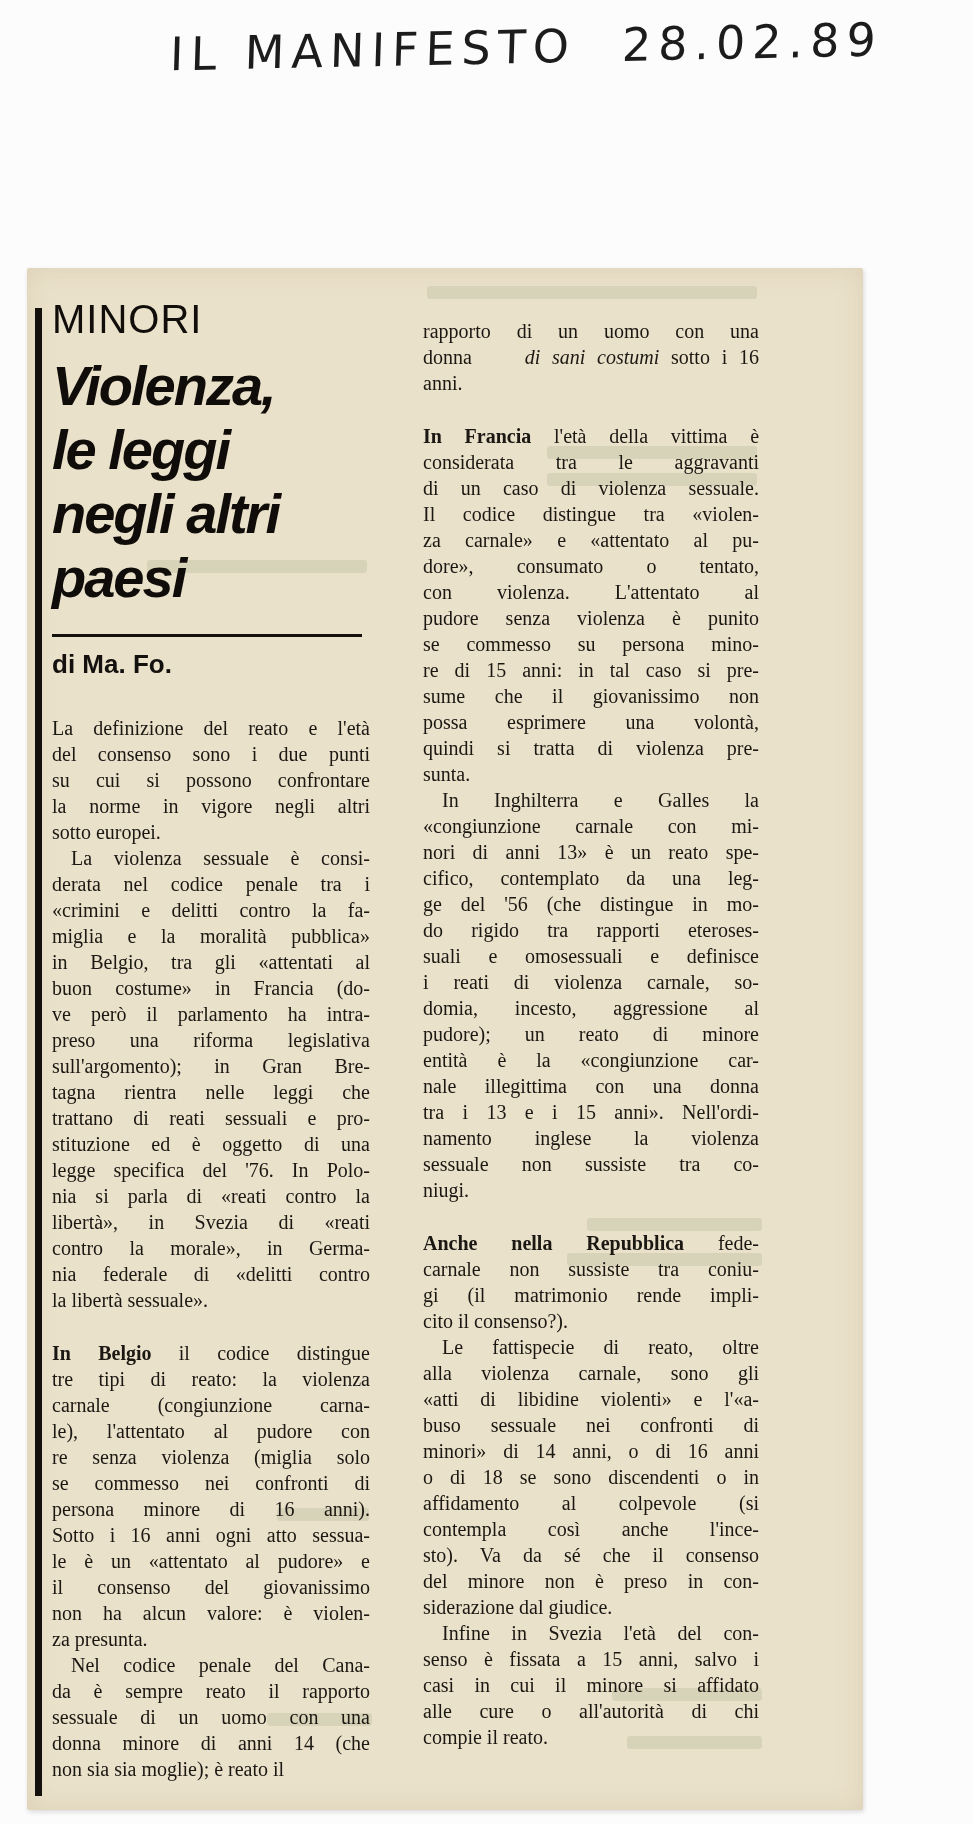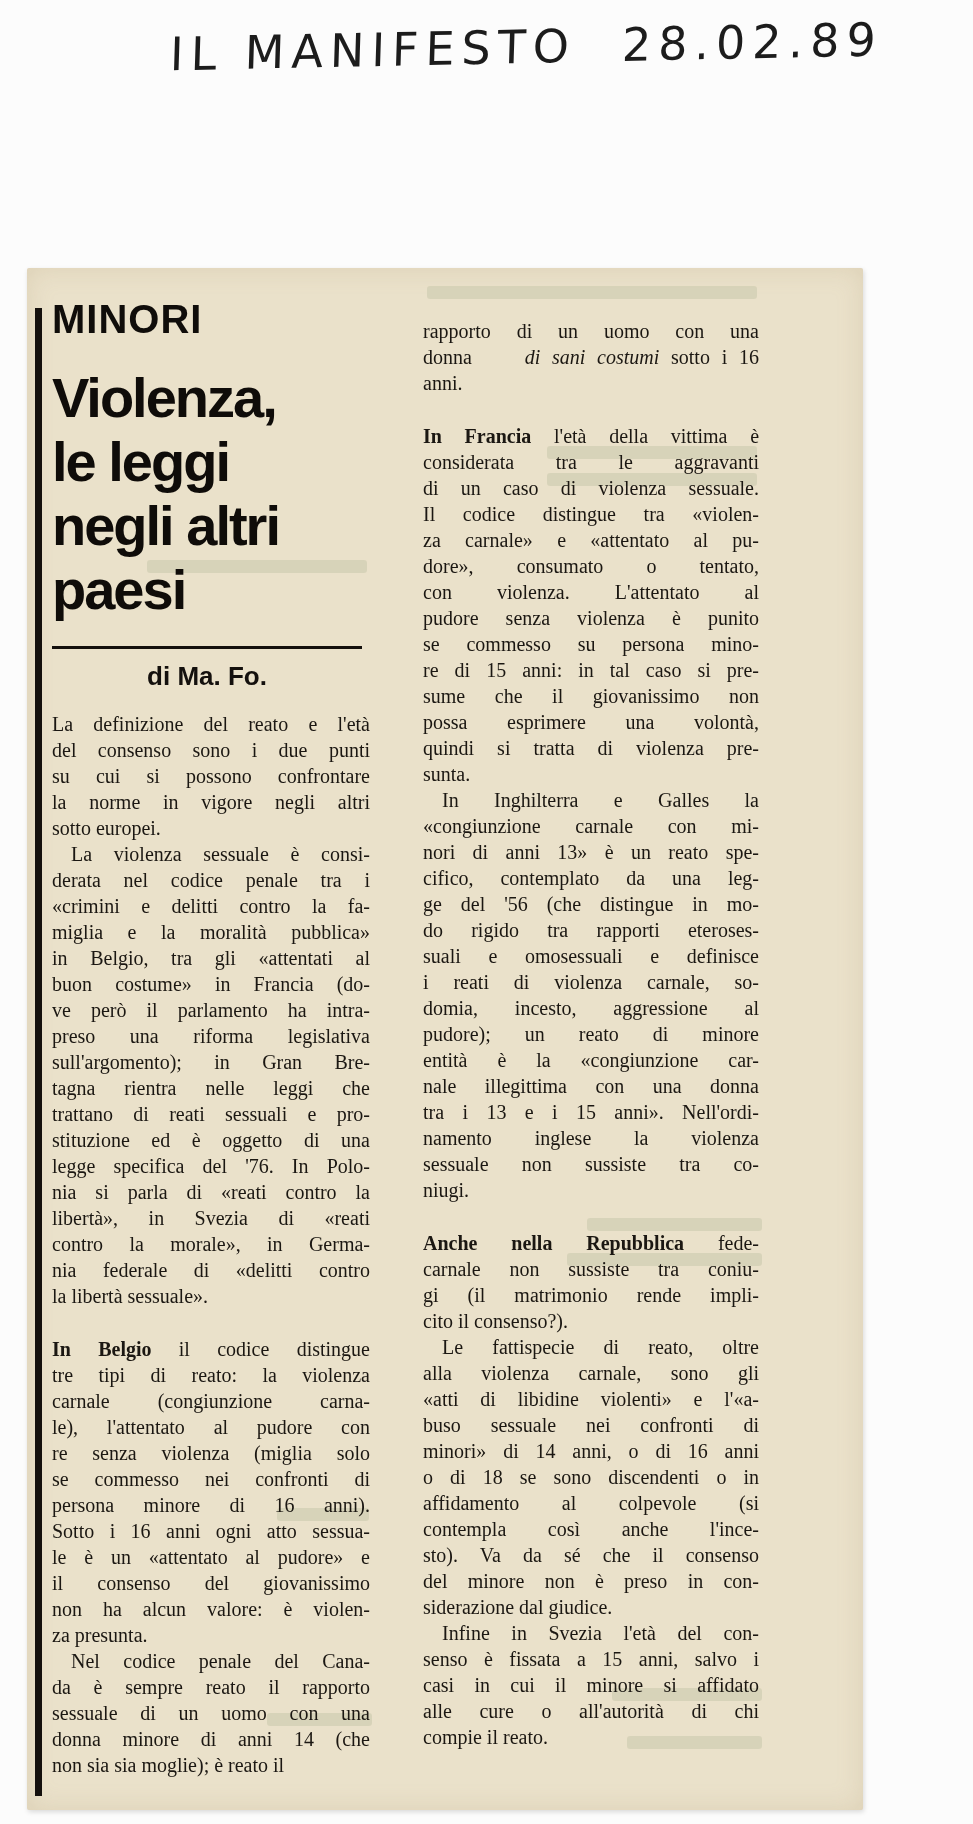--- a/index.html
+++ b/index.html
@@ -26,34 +26,34 @@
     border-radius:2px;
   }
   .left-rule{
     position:absolute;left:8px;top:40px;width:7px;height:1488px;
     background:#14100d;
   }
   .col{position:absolute;}
   .col-left{left:25px;top:28px;width:318px;}
   .col-right{left:396px;top:50px;width:336px;}
   .kicker{
-    font-family:"Liberation Sans",sans-serif;font-weight:bold;
+    font-family:"Liberation Sans",sans-serif;font-weight:normal;
     font-size:40px;line-height:46px;letter-spacing:1px;color:#100d0a;
-    margin-bottom:24px;
-  }
-  .article-title{margin-bottom:24px;}
+    margin-bottom:12px;
+  }
+  .article-title{margin-bottom:24px;font-style:italic;}
   .title-line{
     font-family:"Liberation Sans",sans-serif;font-weight:bold;
     font-size:56px;line-height:64px;letter-spacing:-2px;color:#0f0c09;
   }
   .byline-rule{height:3px;background:#14100d;width:310px;margin:2px 0 12px 0;}
   .byline{
     font-family:"Liberation Sans",sans-serif;font-weight:bold;
-    font-size:26px;line-height:30px;color:#14100d;text-align:center;width:310px;
-    margin-bottom:20px;
+    font-size:26px;line-height:30px;color:#14100d;width:310px;
+    margin-bottom:36px;
   }
   .body-text{}
   .para{margin:0;}
   .para.spaced{margin-top:27px;}
   .para.indent .line:first-child{text-indent:19px;}
   .line{
     font-family:"Liberation Serif",serif;
     font-size:20px;line-height:26px;color:#1b1712;
     text-align:justify;text-align-last:justify;
   }

